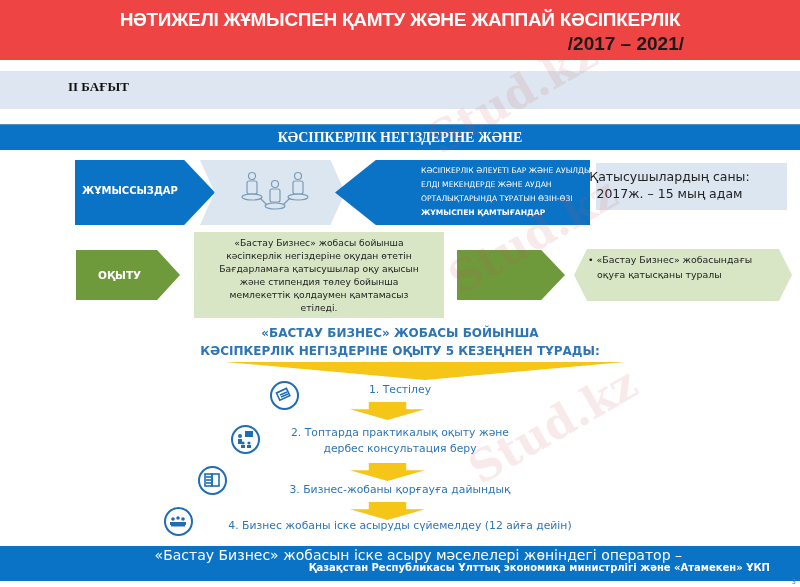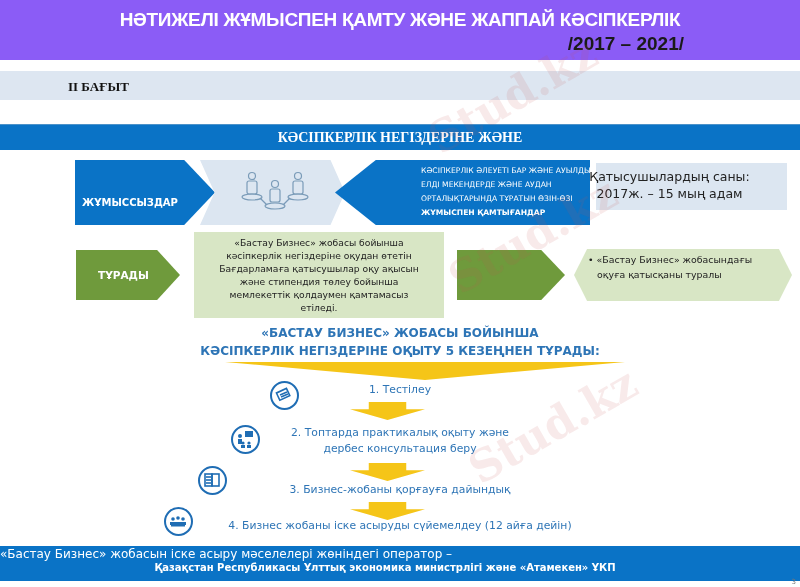--- a/index.html
+++ b/index.html
@@ -1,35 +1,35 @@
 <!DOCTYPE html>
 <html><head>
 <meta charset="utf-8">
 <style>
   * { box-sizing: border-box; margin: 0; padding: 0; }
   html, body { width: 800px; height: 587px; overflow: hidden; background: #ffffff; }
   body { position: relative; font-family: "DejaVu Sans", sans-serif; }
 
-  .hdr { position: absolute; left: 0; top: 0; width: 800px; height: 60px; background: #8b5cf6; }
+  .hdr { position: absolute; left: 0; top: 0; width: 800px; height: 60px; background: #ef4444; }
   .hdr-title { position: absolute; left: 0; width: 800px; top: 9px; text-align: center;
     color: #ffffff; font-family: "Liberation Sans", sans-serif; font-weight: bold; font-size: 19px; letter-spacing: -0.3px; }
   .hdr-years { position: absolute; right: 116px; top: 33px; color: #1a1a1a;
     font-family: "Liberation Sans", sans-serif; font-weight: bold; font-size: 19px; }
 
-  .dir { position: absolute; left: 0; top: 71px; width: 800px; height: 29px; background: #dde6f1; }
+  .dir { position: absolute; left: 0; top: 71px; width: 800px; height: 38px; background: #dde6f1; }
   .dir-l1 { position: absolute; left: 68px; top: 8px; font-family: "Liberation Serif", serif; font-weight: bold; font-size: 13px; color: #111; }
   .dir-l2 { position: absolute; left: 68px; top: 24px; font-family: "Liberation Serif", serif; font-size: 13px; color: #111; }
 
   .secbar { position: absolute; left: 0; top: 124px; width: 800px; height: 26px; background: #0a73c6; border-top: 1px solid #4c92c9; }
   .secbar-text { position: absolute; left: 0; width: 800px; top: 5px; text-align: center; color: #ffffff;
     font-family: "Liberation Serif", serif; font-weight: bold; font-size: 14px; }
 
   .blue-box { position: absolute; left: 75px; top: 160px; width: 140px; height: 65px; background: #0a73c6;
     clip-path: polygon(0 0, 78% 0, 100% 50%, 78% 100%, 0 100%); }
-  .blue-box-text { position: absolute; left: 82px; top: 185px; color: #fff; font-weight: bold; font-size: 10px; font-family: "DejaVu Sans", sans-serif; margin-top: 12px; }
+  .blue-box-text { position: absolute; left: 82px; top: 185px; color: #fff; font-weight: bold; font-size: 10px; font-family: "DejaVu Sans", sans-serif; }
 
   .people { position: absolute; left: 200px; top: 160px; width: 145px; height: 65px; background: #dce6f1;
     clip-path: polygon(0 0, 90% 0, 100% 50%, 90% 100%, 0 100%, 10% 50%); }
   .people-icon { position: absolute; left: 240px; top: 170px; }
 
   .rev-box { position: absolute; left: 335px; top: 160px; width: 255px; height: 65px; background: #0a73c6;
     clip-path: polygon(16% 0, 100% 0, 100% 100%, 16% 100%, 0 50%); }
   .rev-text { position: absolute; left: 380px; top: 164px; width: 205px; color: #fff; font-size: 7.6px; line-height: 14px; margin-left: 41px; }
   .rev-text .b { font-weight: bold; }
 
@@ -56,22 +56,22 @@
   .chev-big { position: absolute; left: 225px; top: 362px; width: 400px; height: 18px; background: #f5c518;
     clip-path: polygon(0 0, 100% 0, 50% 100%); }
   .chev { position: absolute; width: 75px; height: 18px; background: #f5c518;
     clip-path: polygon(25% 0, 75% 0, 75% 40%, 100% 40%, 50% 100%, 0 40%, 25% 40%); }
 
   .stage { position: absolute; left: 150px; width: 500px; text-align: center; color: #2e75b6; font-size: 10.8px; line-height: 16px; }
 
   .ico { position: absolute; width: 29px; height: 29px; border: 2.5px solid #1f6db4; border-radius: 50%; background: #fff; }
 
   .foot { position: absolute; left: 0; top: 546px; width: 800px; height: 35px; background: #0a73c6; }
-  .foot-l1 { position: absolute; left: 0; width: 682px; top: 547px; text-align: left; color: #fff; font-size: 12px; }
-  .foot-l2 { position: absolute; left: 0; width: 770px; top: 562px; text-align: center; color: #fff; font-size: 10px; font-weight: bold; }
+  .foot-l1 { position: absolute; left: 0; width: 682px; top: 547px; text-align: right; color: #fff; font-size: 14px; }
+  .foot-l2 { position: absolute; left: 0; width: 770px; top: 562px; text-align: right; color: #fff; font-size: 10px; font-weight: bold; }
   .page-num { position: absolute; right: 4px; top: 578px; font-size: 7px; color: #777; }
 
   .wm { position: absolute; color: rgba(200,80,80,0.12); font-family: "DejaVu Serif", serif; font-weight: bold; font-size: 44px; transform: rotate(-30deg); pointer-events: none; }
 </style>
 </head>
 <body>
 
 <div class="hdr">
   <div class="hdr-title">НӘТИЖЕЛІ ЖҰМЫСПЕН ҚАМТУ ЖӘНЕ ЖАППАЙ КӘСІПКЕРЛІК</div>
   <div class="hdr-years">/2017 – 2021/</div>
@@ -113,21 +113,21 @@
   <div class="b">ЖҰМЫСПЕН ҚАМТЫҒАНДАР</div>
 </div>
 
 <div class="count-box"></div>
 <div class="count-text">
   <div>Қатысушылардың саны:</div>
   <div>2017ж. – 15 мың адам</div>
 </div>
 
 <div class="green-arrow train"></div>
-<div class="green-label" style="left:98px; top:269px;">ТҰРАДЫ</div>
+<div class="green-label" style="left:98px; top:269px;">ОҚЫТУ</div>
 
 <div class="train-desc"></div>
 <div class="train-desc-text">
   <div>«Бастау Бизнес» жобасы бойынша</div>
   <div>кәсіпкерлік негіздеріне оқудан өтетін</div>
   <div>Бағдарламаға қатысушылар оқу ақысын</div>
   <div>және стипендия төлеу бойынша</div>
   <div>мемлекеттік қолдаумен қамтамасыз</div>
   <div>етіледі.</div>
 </div>

